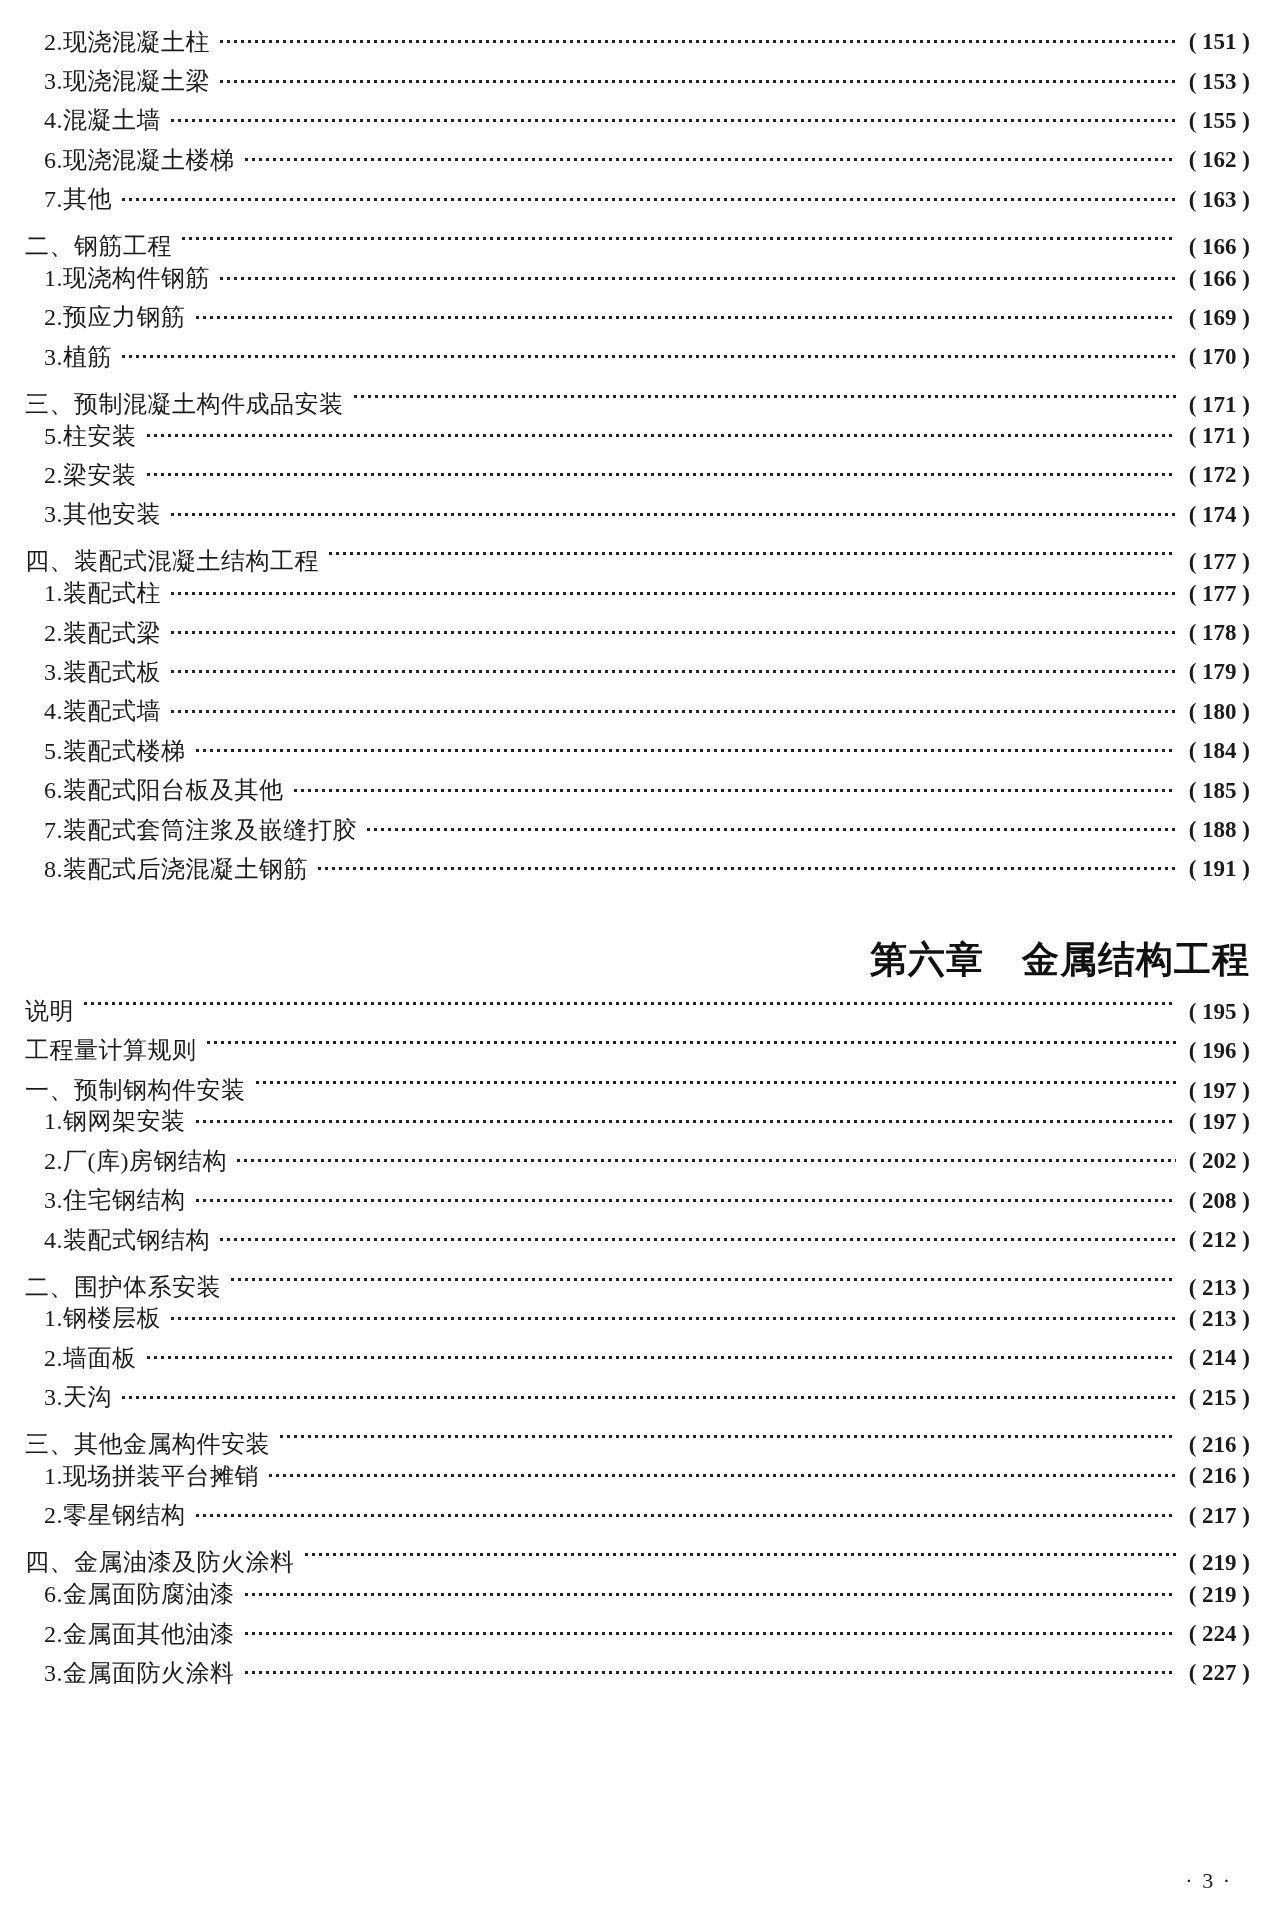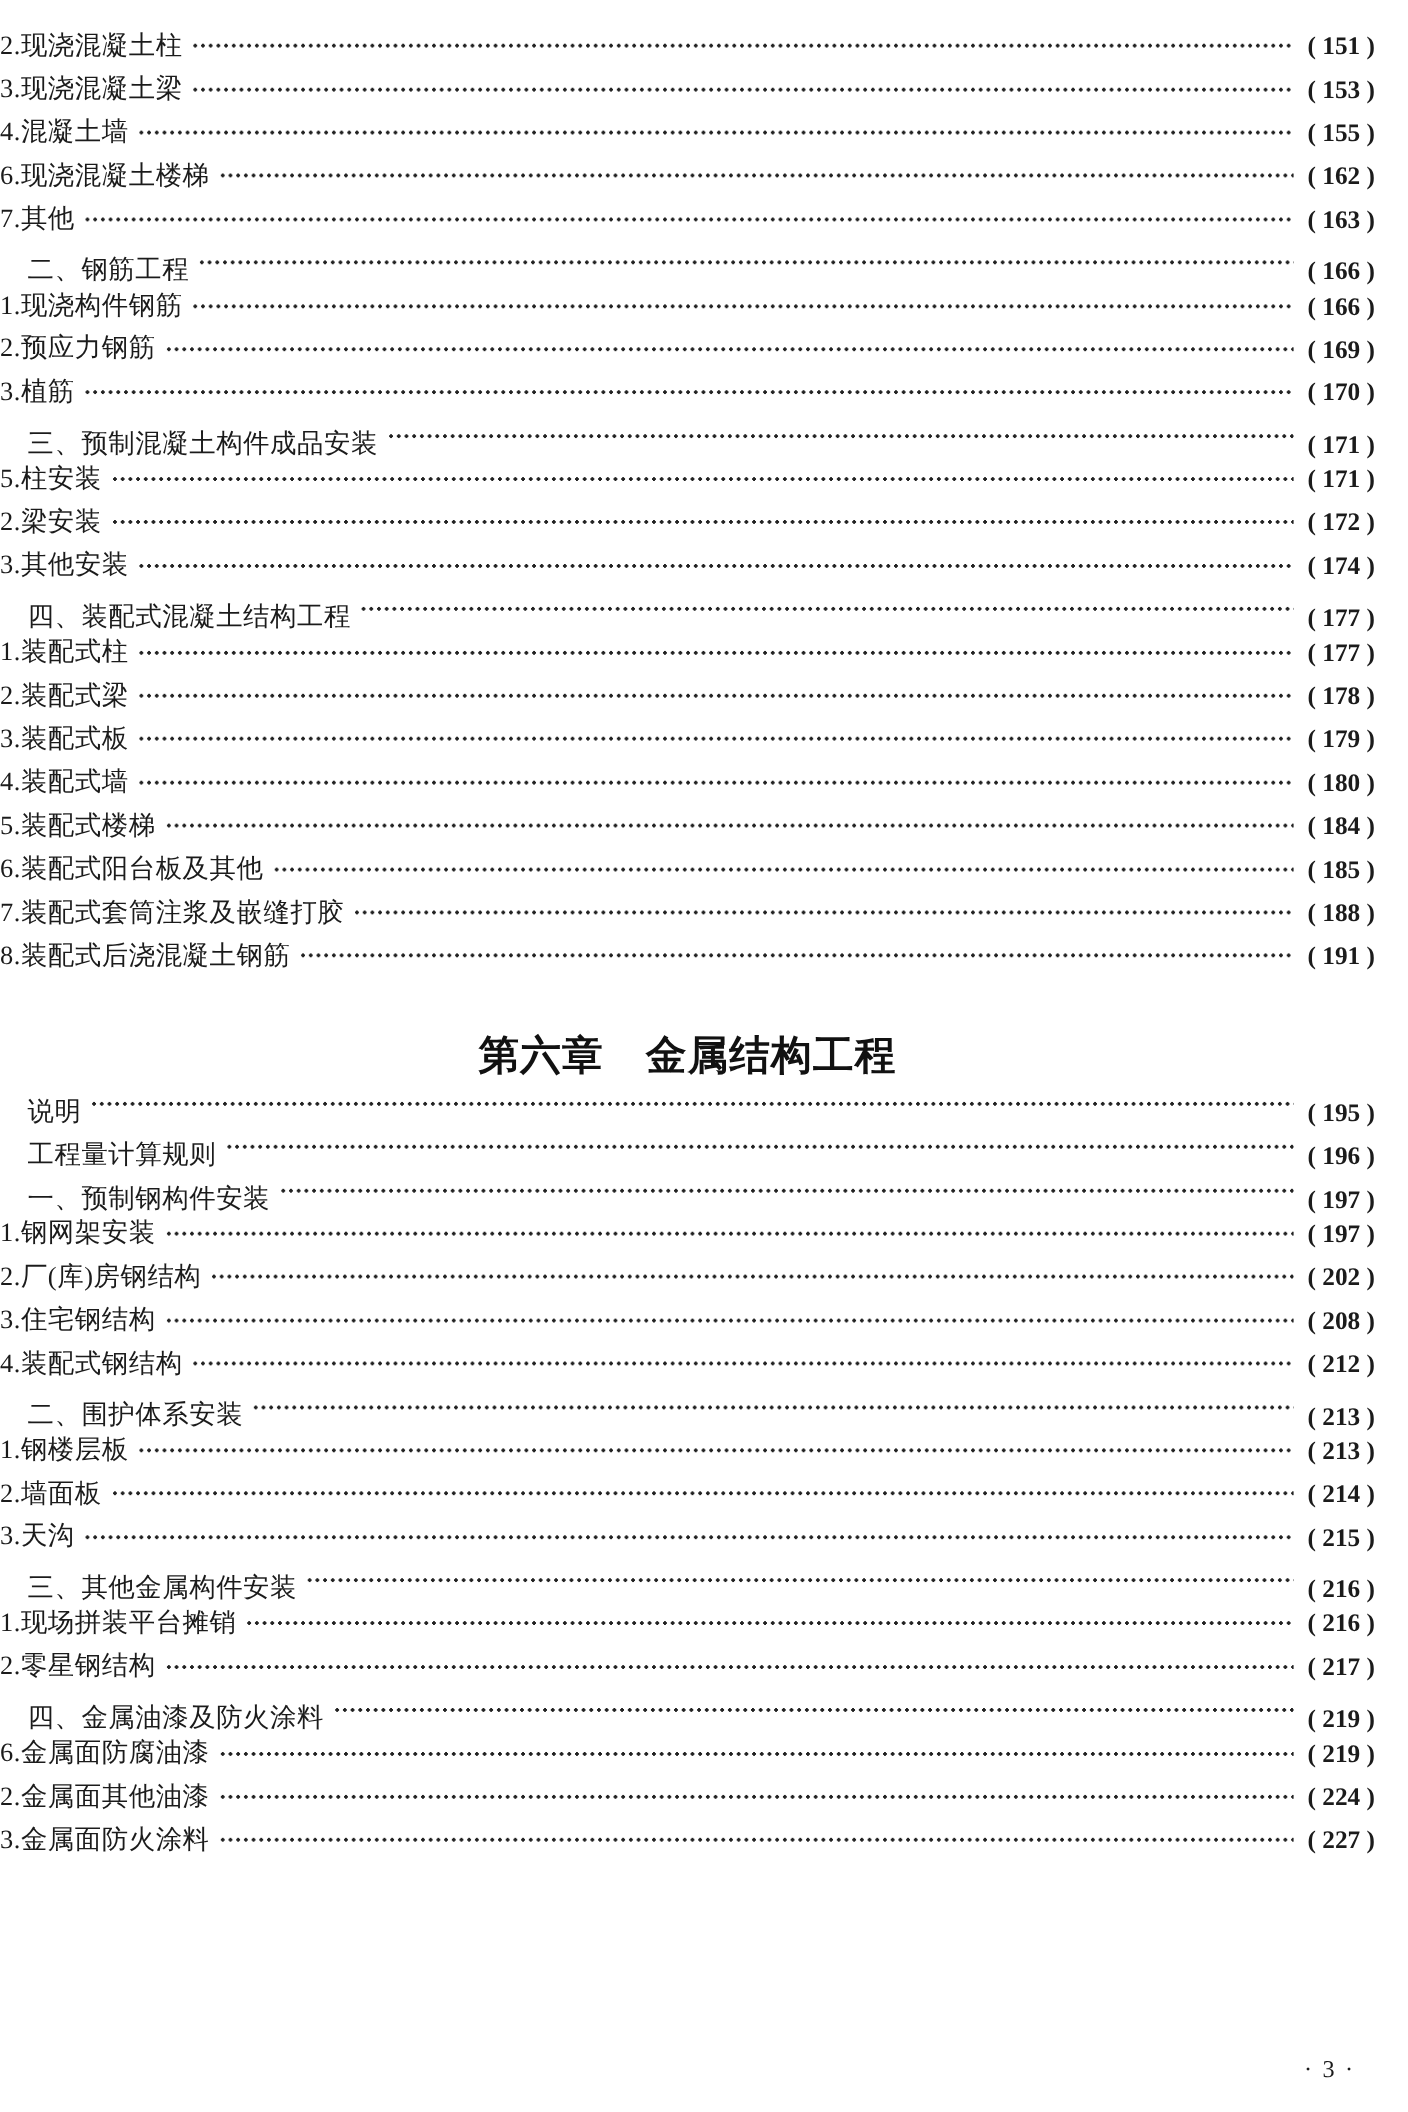--- a/index.html
+++ b/index.html
@@ -14,21 +14,21 @@
   }
   .toc { padding: 22px 30px 0 0; }
   .row {
     display: flex;
     align-items: center;
     height: 39.4px;
     font-size: 24px;
     line-height: 1;
   }
   .row.lvl1 { padding-left: 25px; align-items: flex-end; }
-  .row.lvl2 { }
+  .row.lvl2 { padding-left: 44px; }
   .label {
     white-space: nowrap;
     letter-spacing: 0.5px;
   }
   .leader {
     flex: 1;
     align-self: stretch;
     margin: 0 12px 0 8px;
     background-image: radial-gradient(circle, #222222 1.45px, rgba(0,0,0,0) 1.6px);
     background-size: 7px 7px;
@@ -38,21 +38,21 @@
   .pg {
     flex-shrink: 0;
     min-width: 62px;
     text-align: right;
     white-space: nowrap;
     font-size: 23px;
     font-weight: bold;
   }
   .chapter {
     margin: 50px 0 3px 0;
-    text-align: center;
+    text-align: right;
     font-family: "Liberation Sans", "DejaVu Sans", sans-serif;
     font-weight: 700;
     font-size: 37px;
     line-height: 42px;
     color: #111111;
     letter-spacing: 1px;
   }
   .footer {
     position: absolute;
     right: 48px;

